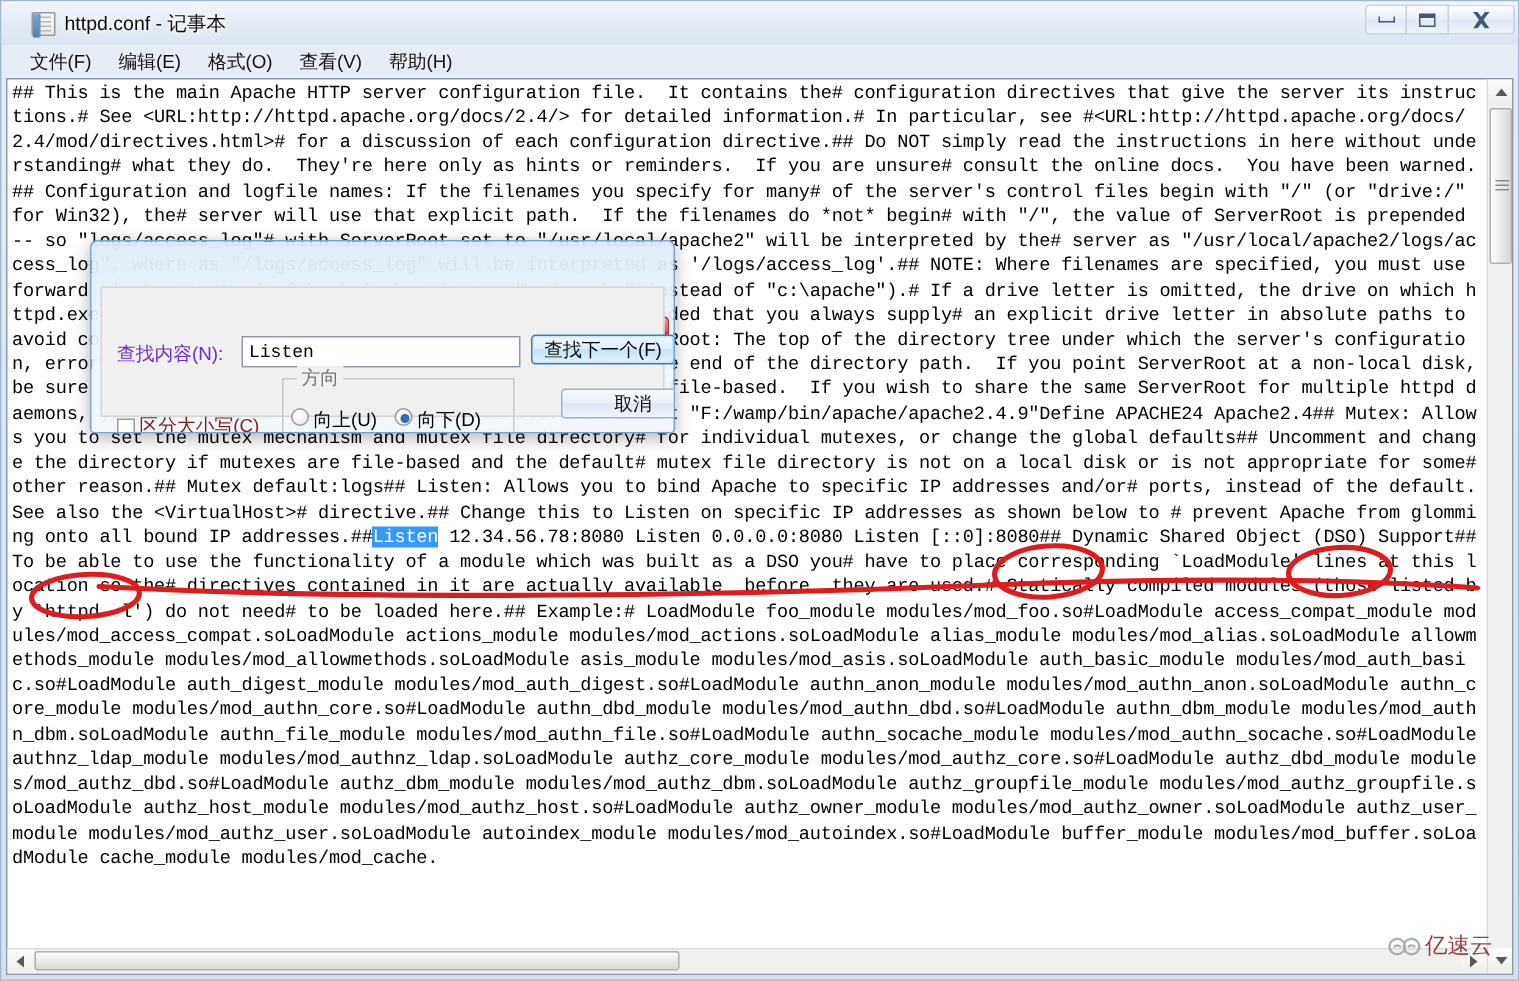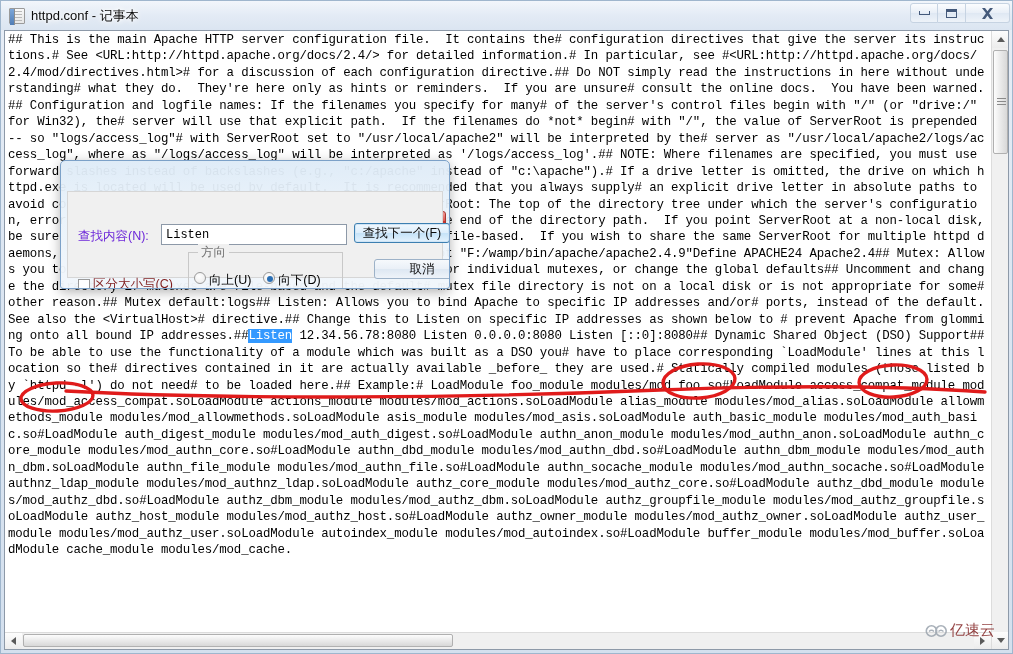--- a/index.html
+++ b/index.html
@@ -16,21 +16,21 @@
     width: 1013px; height: 654px;
     background: linear-gradient(180deg,#e8eef6 0%, #dce6f2 40%, #d4e0ee 100%);
     border: 1px solid #9fb6cd;
     display: flex; flex-direction: column;
   }
 
   .titlebar {
     height: 29px;
     position: relative;
     display: flex; align-items: center;
-    padding-left: 8px;
+    padding-left: 20px;
     background: linear-gradient(180deg,#f2f6fb 0%, #e3ebf5 50%, #dbe5f1 100%);
     flex: 0 0 auto;
   }
   .title-icon {
     width: 16px; height: 16px; margin-right: 6px;
     position: relative;
     background: linear-gradient(160deg,#fdfdfd 0%, #e6e6e6 100%);
     border: 1px solid #9a9a9a;
     border-radius: 1px;
   }
@@ -261,20 +261,27 @@
         <div class="max-glyph"></div>
       </div>
       <div class="winbtn close">
         <svg width="13" height="11" viewBox="0 0 13 11">
           <path d="M1 0 L4 0 L6.5 3.2 L9 0 L12 0 L8 5.2 L12 11 L9 11 L6.5 7.6 L4 11 L1 11 L5 5.2 Z" fill="#44597a"></path>
         </svg>
       </div>
     </div>
   </div>
 
+  <div class="menubar">
+    <div class="menuitem">文件(F)</div>
+    <div class="menuitem">编辑(E)</div>
+    <div class="menuitem">格式(O)</div>
+    <div class="menuitem">查看(V)</div>
+    <div class="menuitem">帮助(H)</div>
+  </div>
 
   <div class="editor-wrap">
     <div class="textarea"><span>## This is the main Apache HTTP server configuration file.  It contains the# configuration directives that give the server its instructions.# See &lt;URL:http://httpd.apache.org/docs/2.4/&gt; for detailed information.# In particular, see #&lt;URL:http://httpd.apache.org/docs/2.4/mod/directives.html&gt;# for a discussion of each configuration directive.## Do NOT simply read the instructions in here without understanding# what they do.  They're here only as hints or reminders.  If you are unsure# consult the online docs.  You have been warned.  ## Configuration and logfile names: If the filenames you specify for many# of the server's control files begin with "/" (or "drive:/" for Win32), the# server will use that explicit path.  If the filenames do *not* begin# with "/", the value of ServerRoot is prepended -- so "logs/access_log"# with ServerRoot set to "/usr/local/apache2" will be interpreted by the# server as "/usr/local/apache2/logs/access_log", where as "/logs/access_log" will be interpreted as '/logs/access_log'.## NOTE: Where filenames are specified, you must use forward slashes instead of backslashes (e.g., "c:/apache" instead of "c:\apache").# If a drive letter is omitted, the drive on which httpd.exe is located will be used by default.  It is recommended that you always supply# an explicit drive letter in absolute paths to avoid confusion.ServerSignature OnServerTokens Full## ServerRoot: The top of the directory tree under which the server's configuration, error, and log files are kept.## Do not add a slash at the end of the directory path.  If you point ServerRoot at a non-local disk, be sure to specify a local disk on the# Mutex directive, if file-based.  If you wish to share the same ServerRoot for multiple httpd daemons, you will need to change at# least PidFile.#ServerRoot "F:/wamp/bin/apache/apache2.4.9"Define APACHE24 Apache2.4## Mutex: Allows you to set the mutex mechanism and mutex file directory# for individual mutexes, or change the global defaults## Uncomment and change the directory if mutexes are file-based and the default# mutex file directory is not on a local disk or is not appropriate for some# other reason.## Mutex default:logs## Listen: Allows you to bind Apache to specific IP addresses and/or# ports, instead of the default. See also the &lt;VirtualHost&gt;# directive.## Change this to Listen on specific IP addresses as shown below to # prevent Apache from glomming onto all bound IP addresses.##</span><span class="hl">Listen</span><span> 12.34.56.78:8080 Listen 0.0.0.0:8080 Listen [::0]:8080## Dynamic Shared Object (DSO) Support## To be able to use the functionality of a module which was built as a DSO you# have to place corresponding `LoadModule' lines at this location so the# directives contained in it are actually available _before_ they are used.# Statically compiled modules (those listed by `httpd -l') do not need# to be loaded here.## Example:# LoadModule foo_module modules/mod_foo.so#LoadModule access_compat_module modules/mod_access_compat.soLoadModule actions_module modules/mod_actions.soLoadModule alias_module modules/mod_alias.soLoadModule allowmethods_module modules/mod_allowmethods.soLoadModule asis_module modules/mod_asis.soLoadModule auth_basic_module modules/mod_auth_basic.so#LoadModule auth_digest_module modules/mod_auth_digest.so#LoadModule authn_anon_module modules/mod_authn_anon.soLoadModule authn_core_module modules/mod_authn_core.so#LoadModule authn_dbd_module modules/mod_authn_dbd.so#LoadModule authn_dbm_module modules/mod_authn_dbm.soLoadModule authn_file_module modules/mod_authn_file.so#LoadModule authn_socache_module modules/mod_authn_socache.so#LoadModule authnz_ldap_module modules/mod_authnz_ldap.soLoadModule authz_core_module modules/mod_authz_core.so#LoadModule authz_dbd_module modules/mod_authz_dbd.so#LoadModule authz_dbm_module modules/mod_authz_dbm.soLoadModule authz_groupfile_module modules/mod_authz_groupfile.soLoadModule authz_host_module modules/mod_authz_host.so#LoadModule authz_owner_module modules/mod_authz_owner.soLoadModule authz_user_module modules/mod_authz_user.soLoadModule autoindex_module modules/mod_autoindex.so#LoadModule buffer_module modules/mod_buffer.soLoadModule cache_module modules/mod_cache.</span></div>
 
     <div class="vscroll">
       <div class="sb-arrow">
         <div class="arrow-up"></div>
       </div>
       <div class="sb-thumb">
         <div class="sb-grip"></div>

